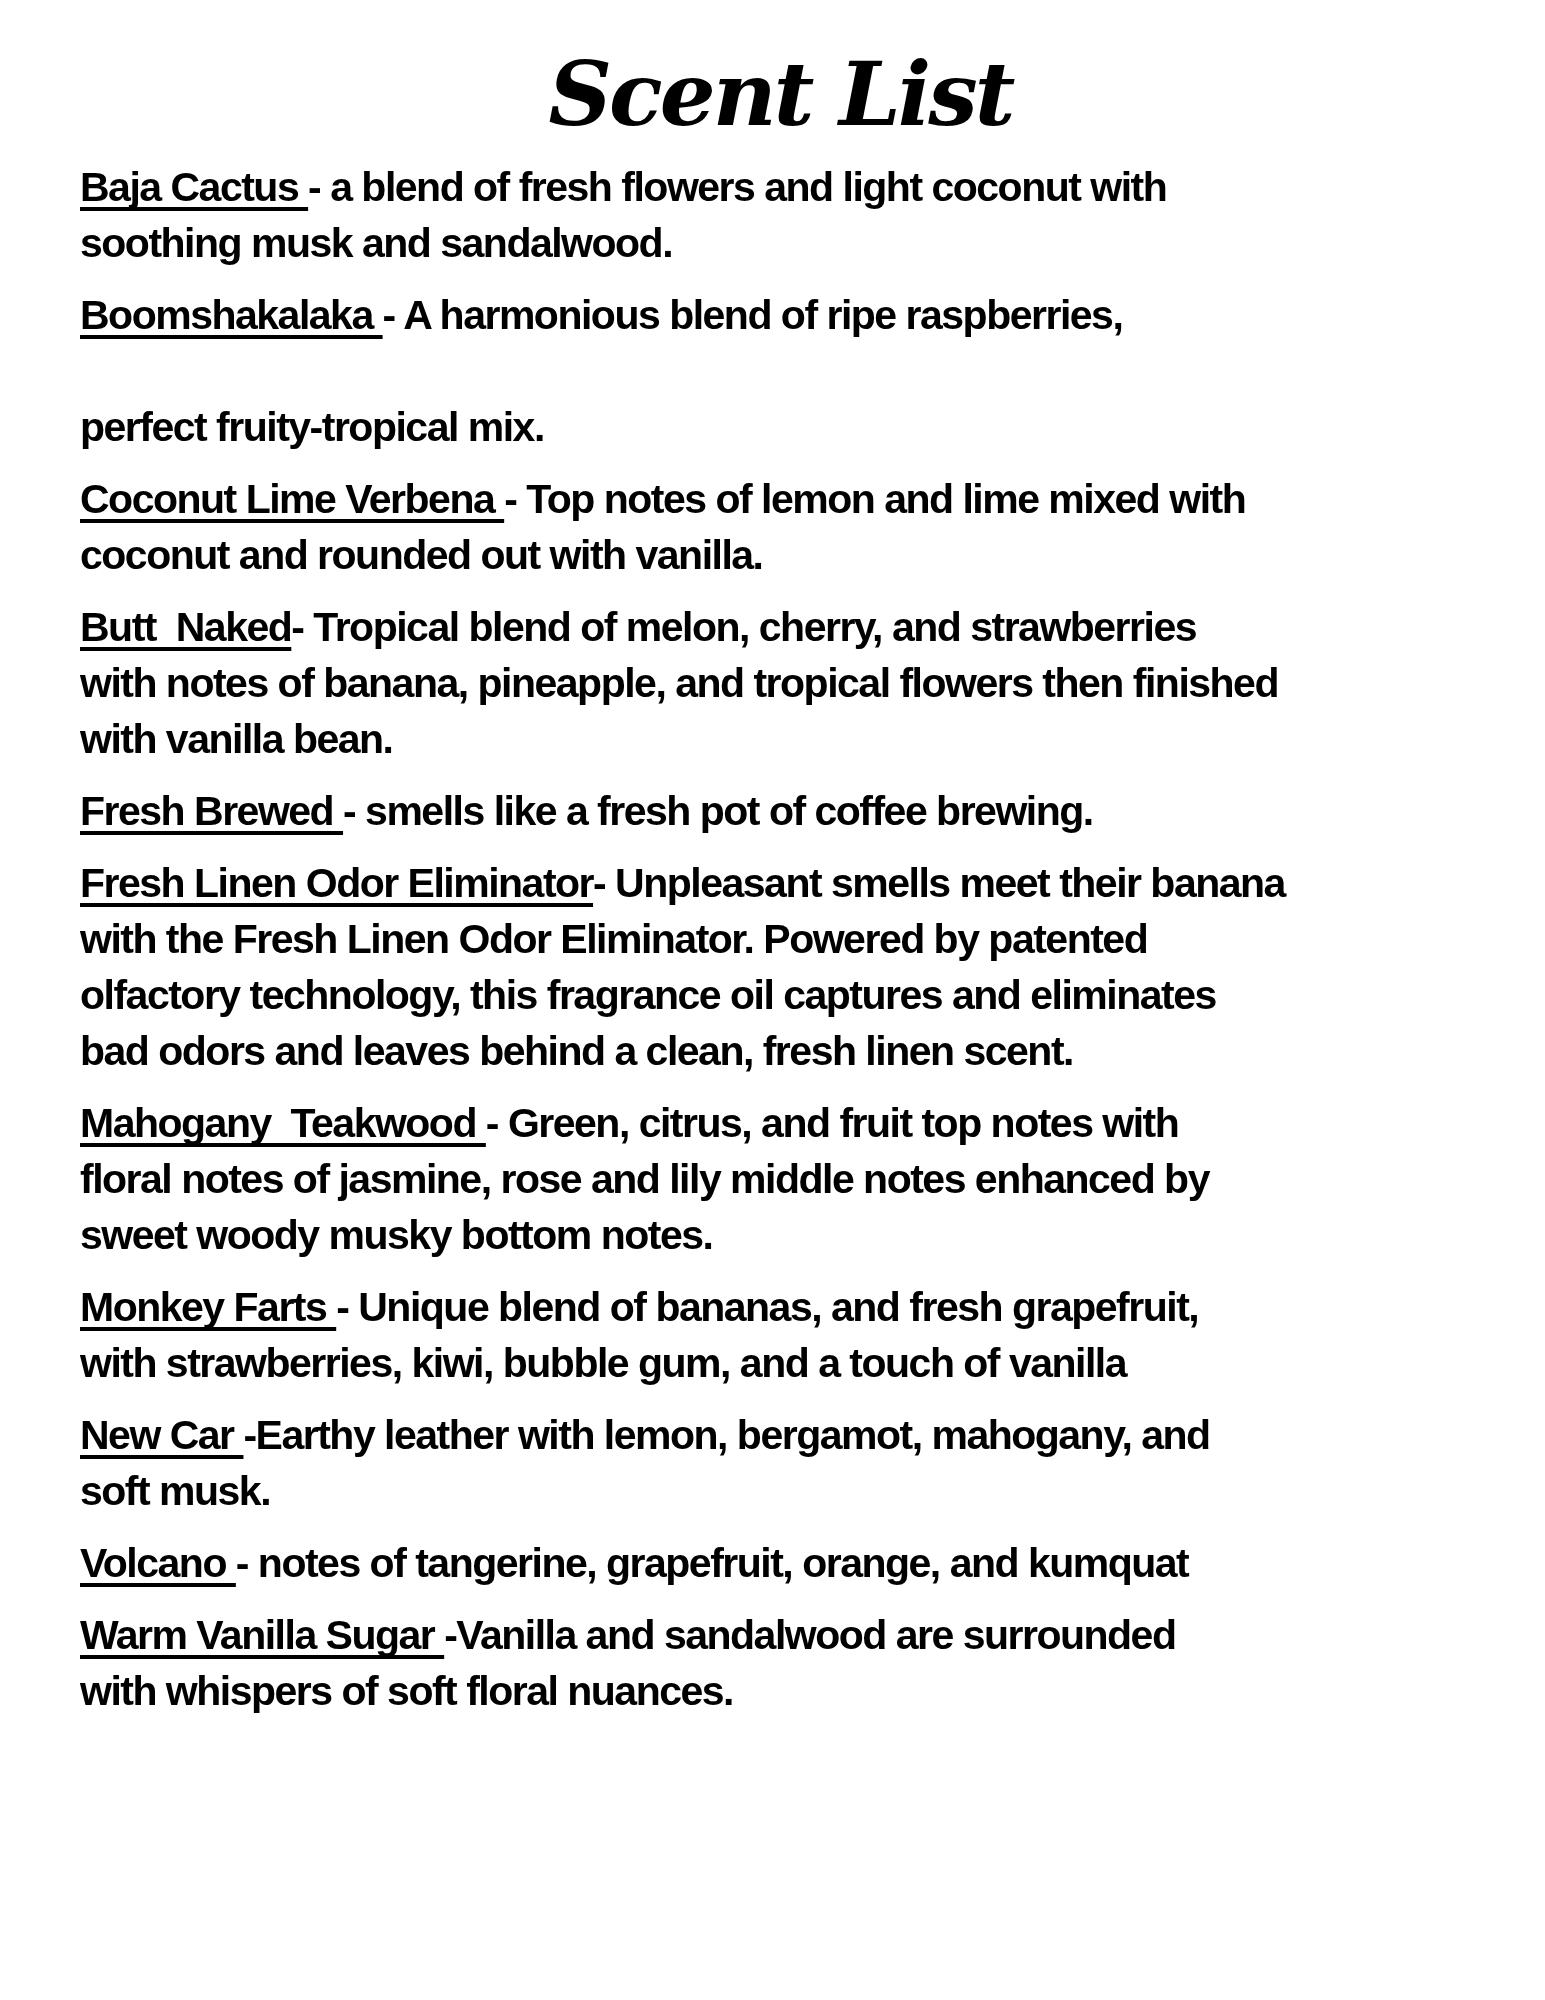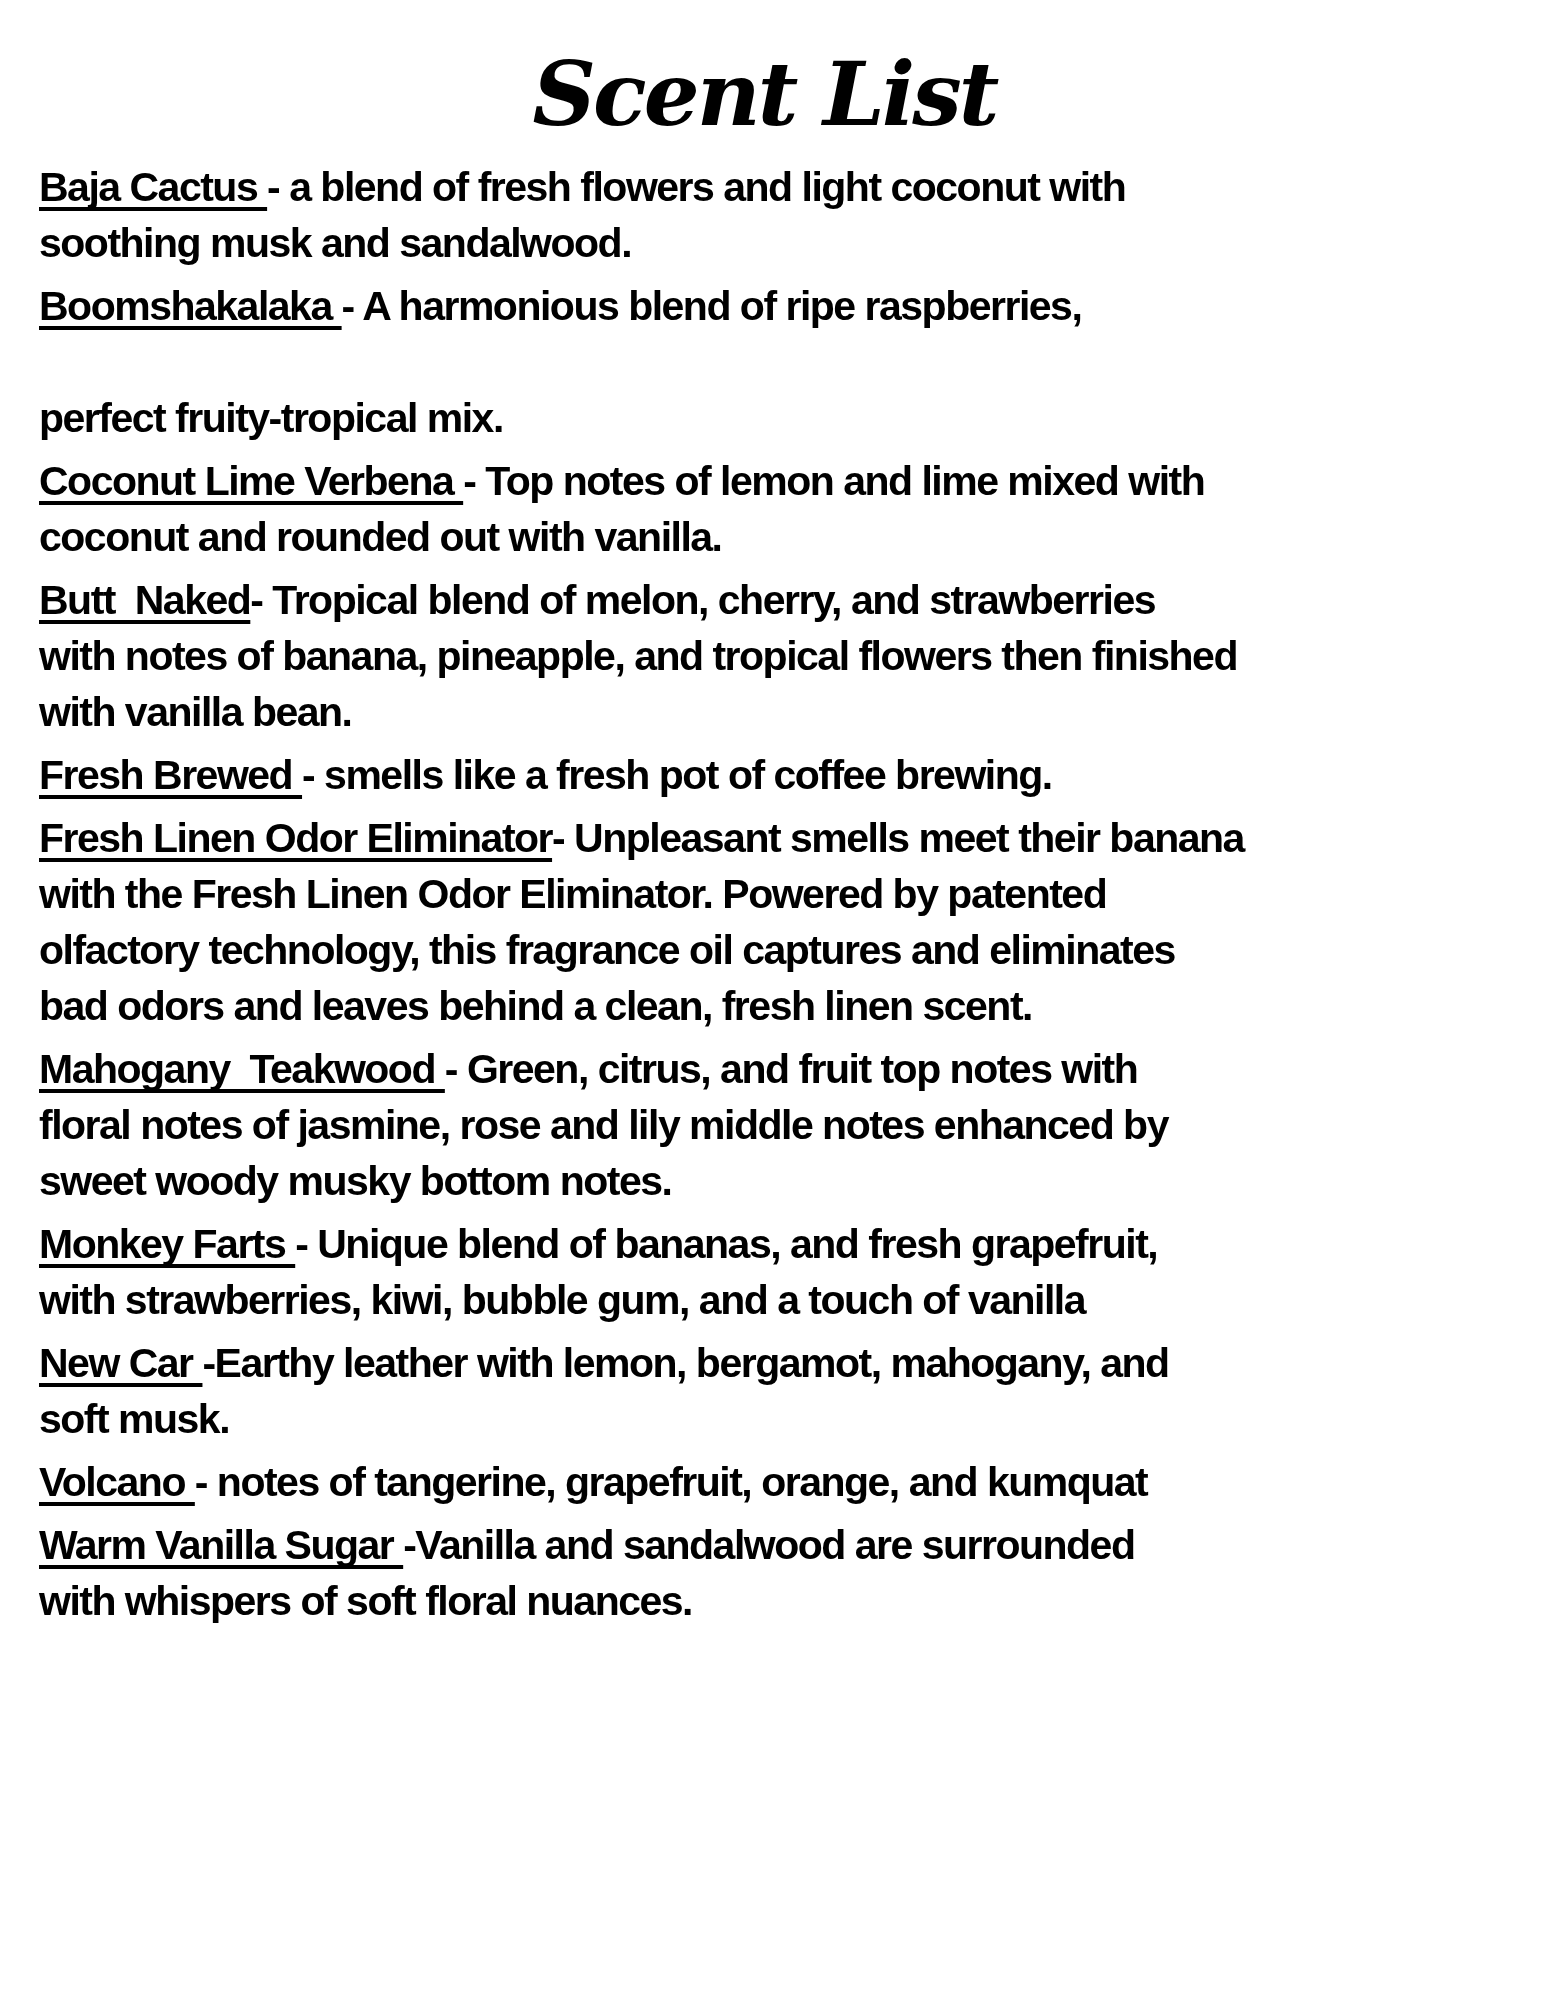--- a/index.html
+++ b/index.html
@@ -10,42 +10,42 @@
   body {
     width: 1545px;
     height: 2000px;
     color: #000000;
     overflow: hidden;
   }
   .page {
     box-sizing: border-box;
     width: 1545px;
     height: 2000px;
-    padding: 46px 48px 0 32px;
+    padding: 46px 48px 0 64px;
     background: #ffffff;
   }
   .title {
     font-family: "DejaVu Serif", serif;
     font-style: italic;
     font-weight: 700;
     font-size: 88px;
     line-height: 1.1;
     letter-spacing: -3px;
     text-align: center;
     margin: 0 0 16px 0;
   }
   .scent-list {
     font-family: "Liberation Sans", sans-serif;
     font-weight: 700;
     font-size: 41px;
     line-height: 56px;
     letter-spacing: -1.5px;
   }
   .scent {
-    margin: 7px;
+    margin: 16px;
   }
   .scent-name {
     white-space: pre-wrap;
     text-decoration: underline;
     text-decoration-thickness: 4px;
     text-underline-offset: 6px;
     text-decoration-skip-ink: none;
   }
 </style>
 </head>

